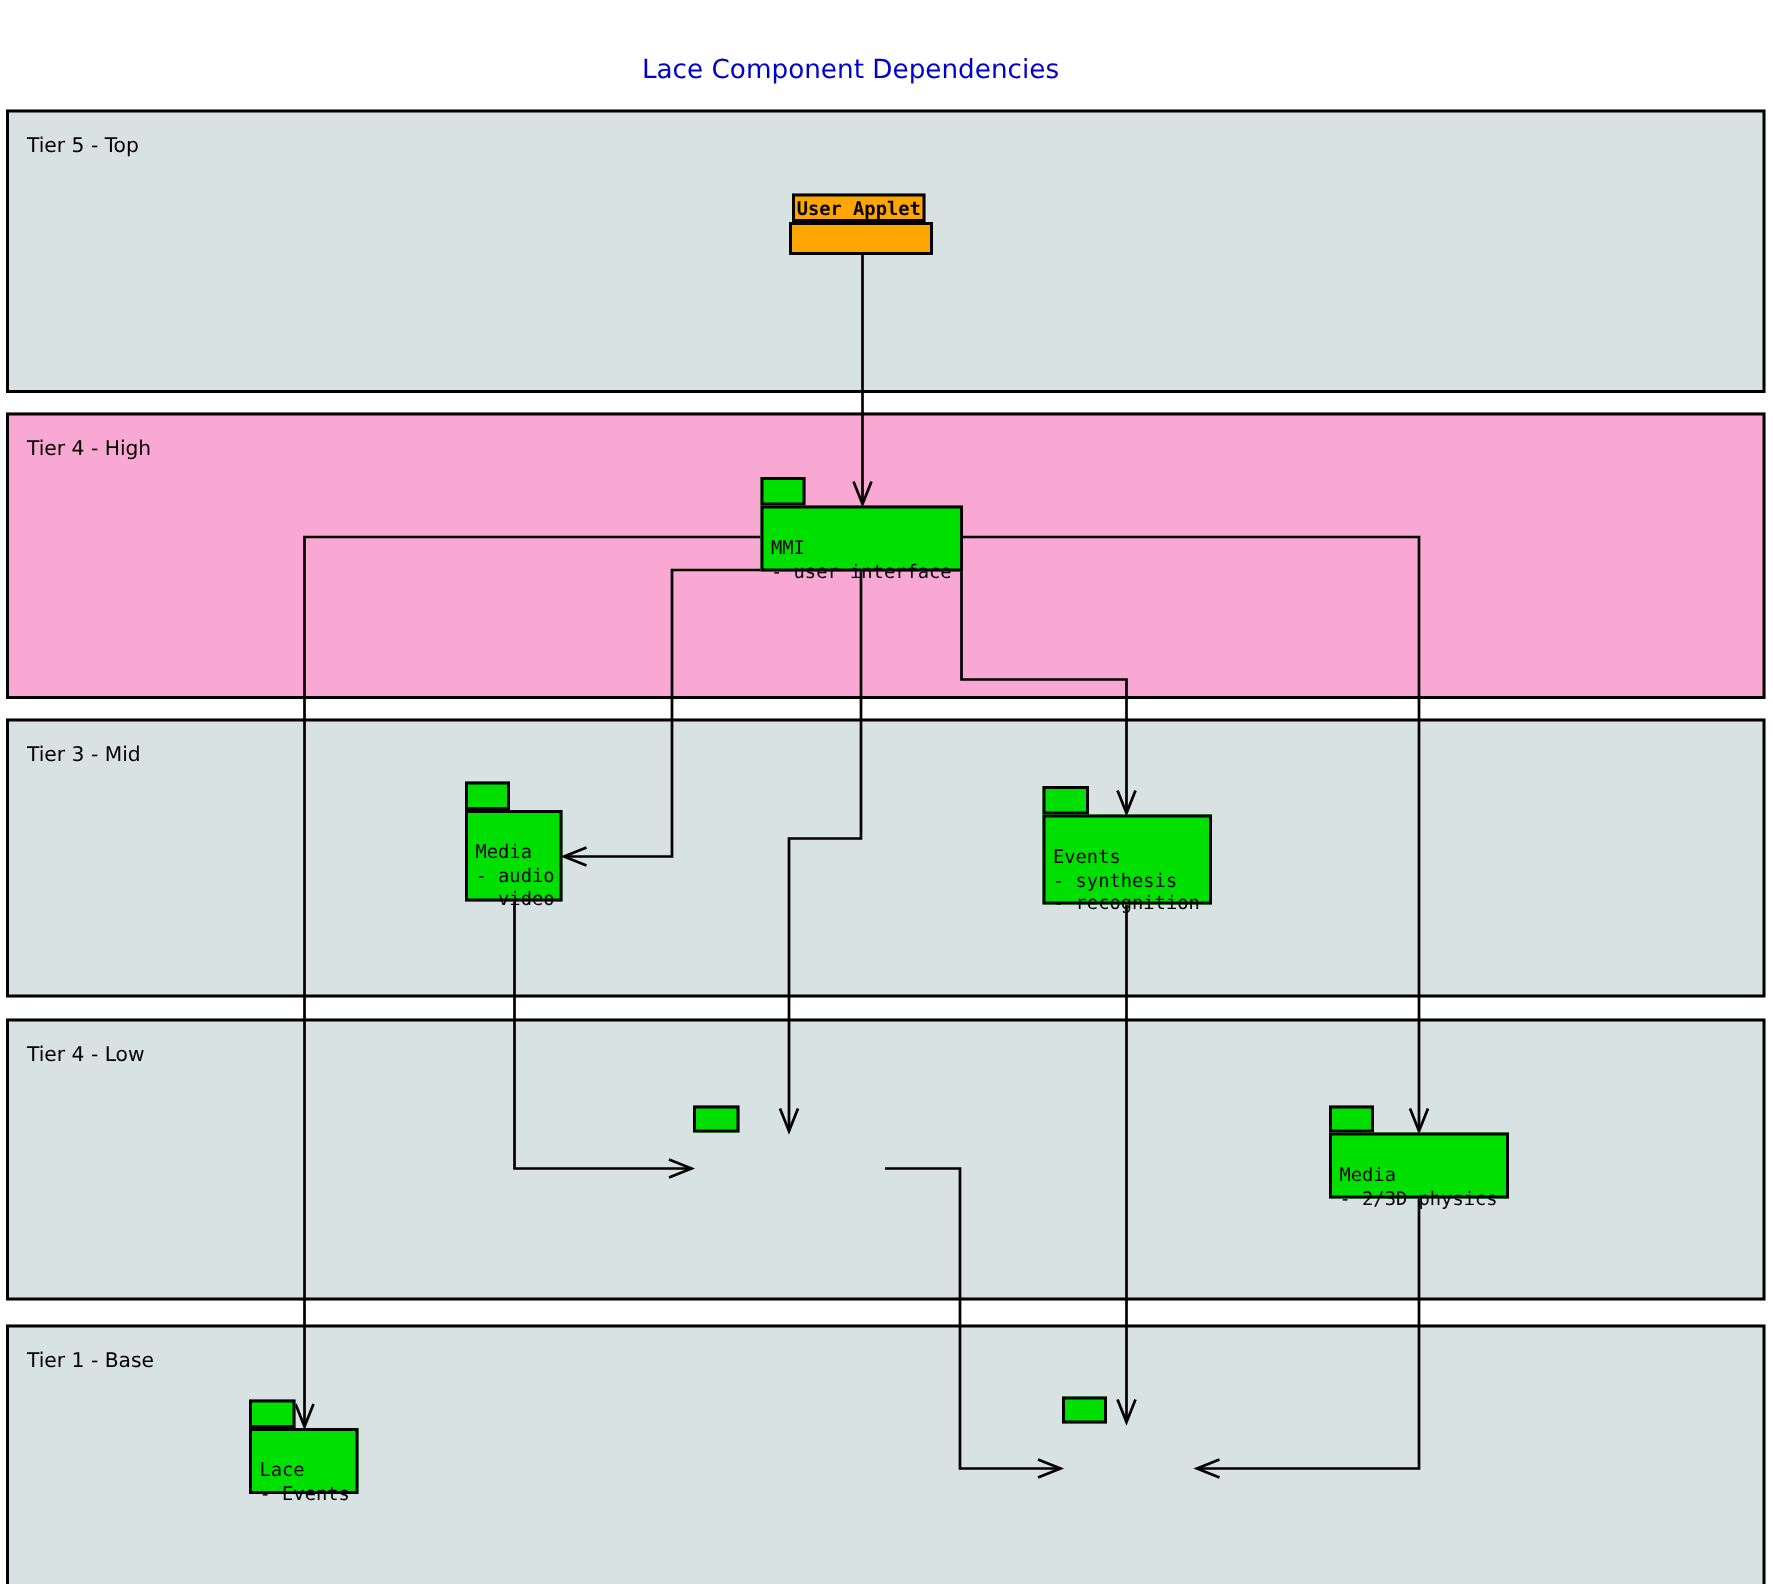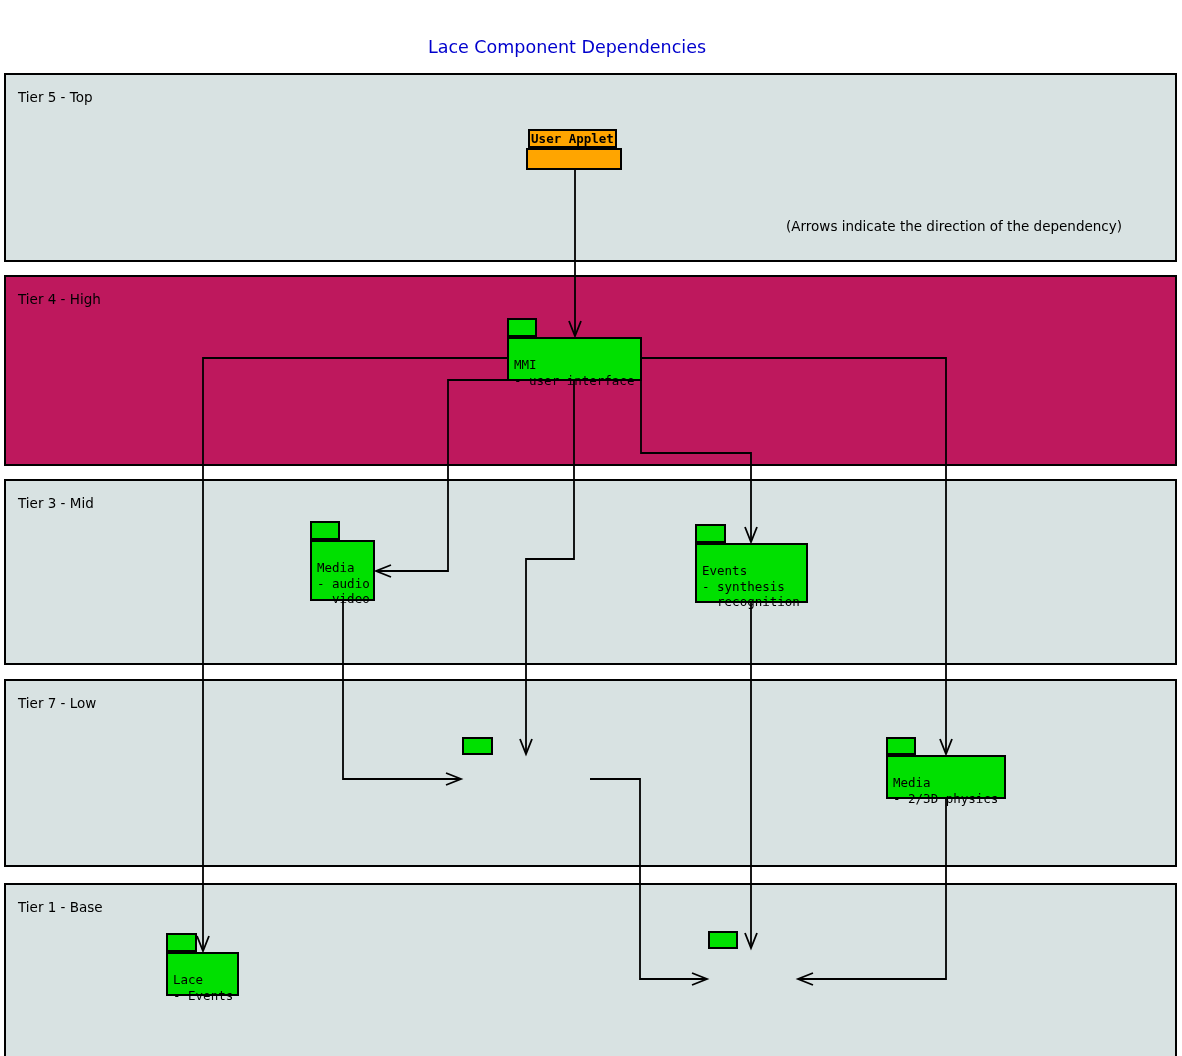--- a/index.html
+++ b/index.html
@@ -28,28 +28,28 @@
 </style>
 </head>
 <body>
 
 <div id="canvas">
   <div class="page-title" style="color: rgb(0, 0, 205);">Lace Component Dependencies</div>
   <div id="tiers">
       <div class="tier" style="left: 4px; top: 57px; width: 1173px; height: 189px; background: rgb(216, 226, 226);">
         <span class="tier-label">Tier 5 - Top</span>
       </div>
-      <div class="tier" style="left: 4px; top: 259px; width: 1173px; height: 191px; background: #be185d;">
+      <div class="tier" style="left: 4px; top: 259px; width: 1173px; height: 191px; background: #f9a8d4;">
         <span class="tier-label">Tier 4 - High</span>
       </div>
       <div class="tier" style="left: 4px; top: 463px; width: 1173px; height: 186px; background: rgb(216, 226, 226);">
         <span class="tier-label">Tier 3 - Mid</span>
       </div>
       <div class="tier" style="left: 4px; top: 663px; width: 1173px; height: 188px; background: rgb(216, 226, 226);">
-        <span class="tier-label">Tier 7 - Low</span>
+        <span class="tier-label">Tier 4 - Low</span>
       </div>
       <div class="tier" style="left: 4px; top: 867px; width: 1173px; height: 184px; background: rgb(216, 226, 226); text-align: right;">
         <span class="tier-label">Tier 1 - Base</span>
       </div>
     </div>
   <svg id="edges" width="1182" height="1056">
       <g>
         <path d="M575,154 L575,320" stroke="#000000"></path>
         <path d="M 569,305 L 575,320 L 581,305" stroke="#000000"></path>
       </g>
@@ -115,14 +115,13 @@
         <div class="node-body" style="left: 0px; top: 18px; width: 120px; height: 44px; background: rgb(0, 224, 0);"><div>Media</div><div>- 2/3D physics</div></div>
       </div>
       <div class="node" style="left: 166px; top: 917px; width: 73px; height: 63px;">
         <div class="node-tab" style="left: 0px; top: 0px; width: 31px; height: 19px; background: rgb(0, 224, 0);"></div>
         <div class="node-body" style="left: 0px; top: 19px; width: 73px; height: 44px; background: rgb(0, 224, 0);"><div>Lace</div><div>- Events</div></div>
       </div>
       <div class="node" style="left: 708px; top: 915px; width: 89px; height: 80px;">
         <div class="node-tab" style="left: 0px; top: 0px; width: 30px; height: 18px; background: rgb(0, 224, 0);"></div>
       </div>
     </div>
-  <div class="note">(Arrows indicate the direction of the dependency)</div>
 </div>
 
 </body></html>

